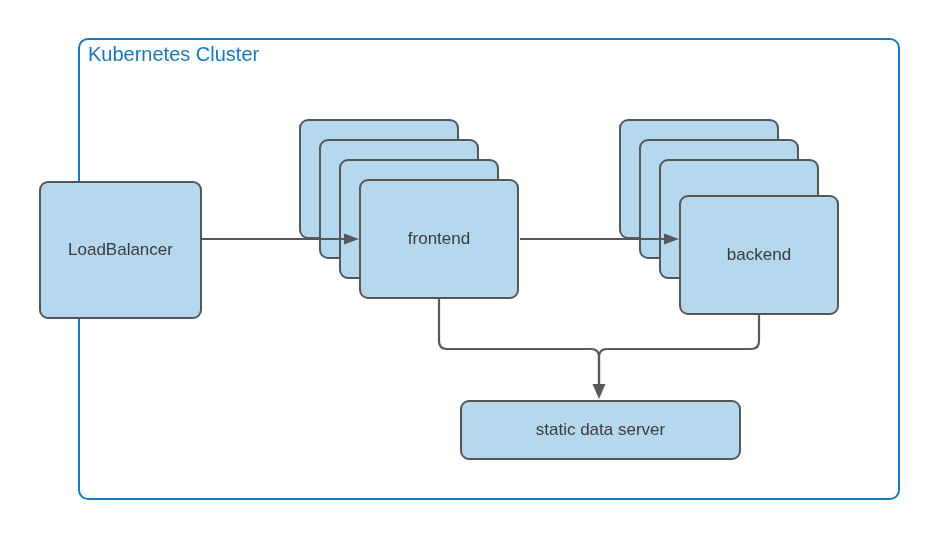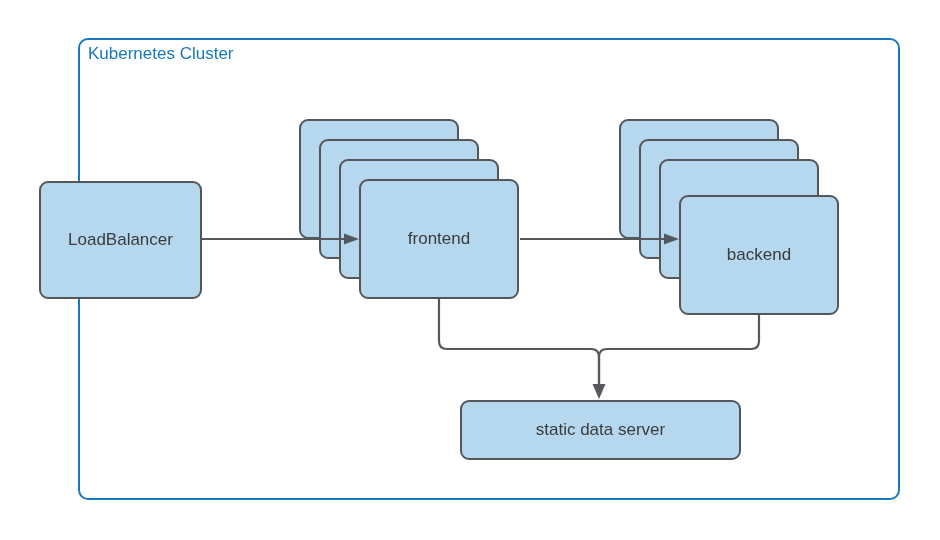--- a/index.html
+++ b/index.html
@@ -15,32 +15,32 @@
     font-family:"Liberation Sans", sans-serif;
   }
   .canvas{position:absolute;inset:0;}
   .cluster{
     position:absolute;left:78px;top:38px;width:822px;height:462px;
     border:2.5px solid var(--cluster);border-radius:10px;
     box-sizing:border-box;background:transparent;
   }
   .cluster-label{
     position:absolute;left:8px;top:3px;
-    color:var(--cluster);font-size:17px;line-height:22px;white-space:nowrap;
+    color:var(--cluster);font-size:20px;line-height:22px;white-space:nowrap;
   }
   .node{
     position:absolute;box-sizing:border-box;
     background:var(--node-fill);
     border:2.5px solid var(--node-border);
     border-radius:9px;
     display:flex;align-items:center;justify-content:center;
     color:var(--text);font-size:17px;
   }
   .node span{white-space:nowrap;}
-  .lb{left:39px;top:181px;width:163px;height:118px;}
+  .lb{left:39px;top:181px;width:163px;height:138px;}
   .sds{left:460px;top:400px;width:281px;height:60px;}
   .card{
     position:absolute;box-sizing:border-box;width:160px;height:120px;
     background:var(--node-fill);
     border:2.5px solid var(--node-border);
     border-radius:9px;
     display:flex;align-items:center;justify-content:center;
     color:var(--text);font-size:17px;
   }
   

